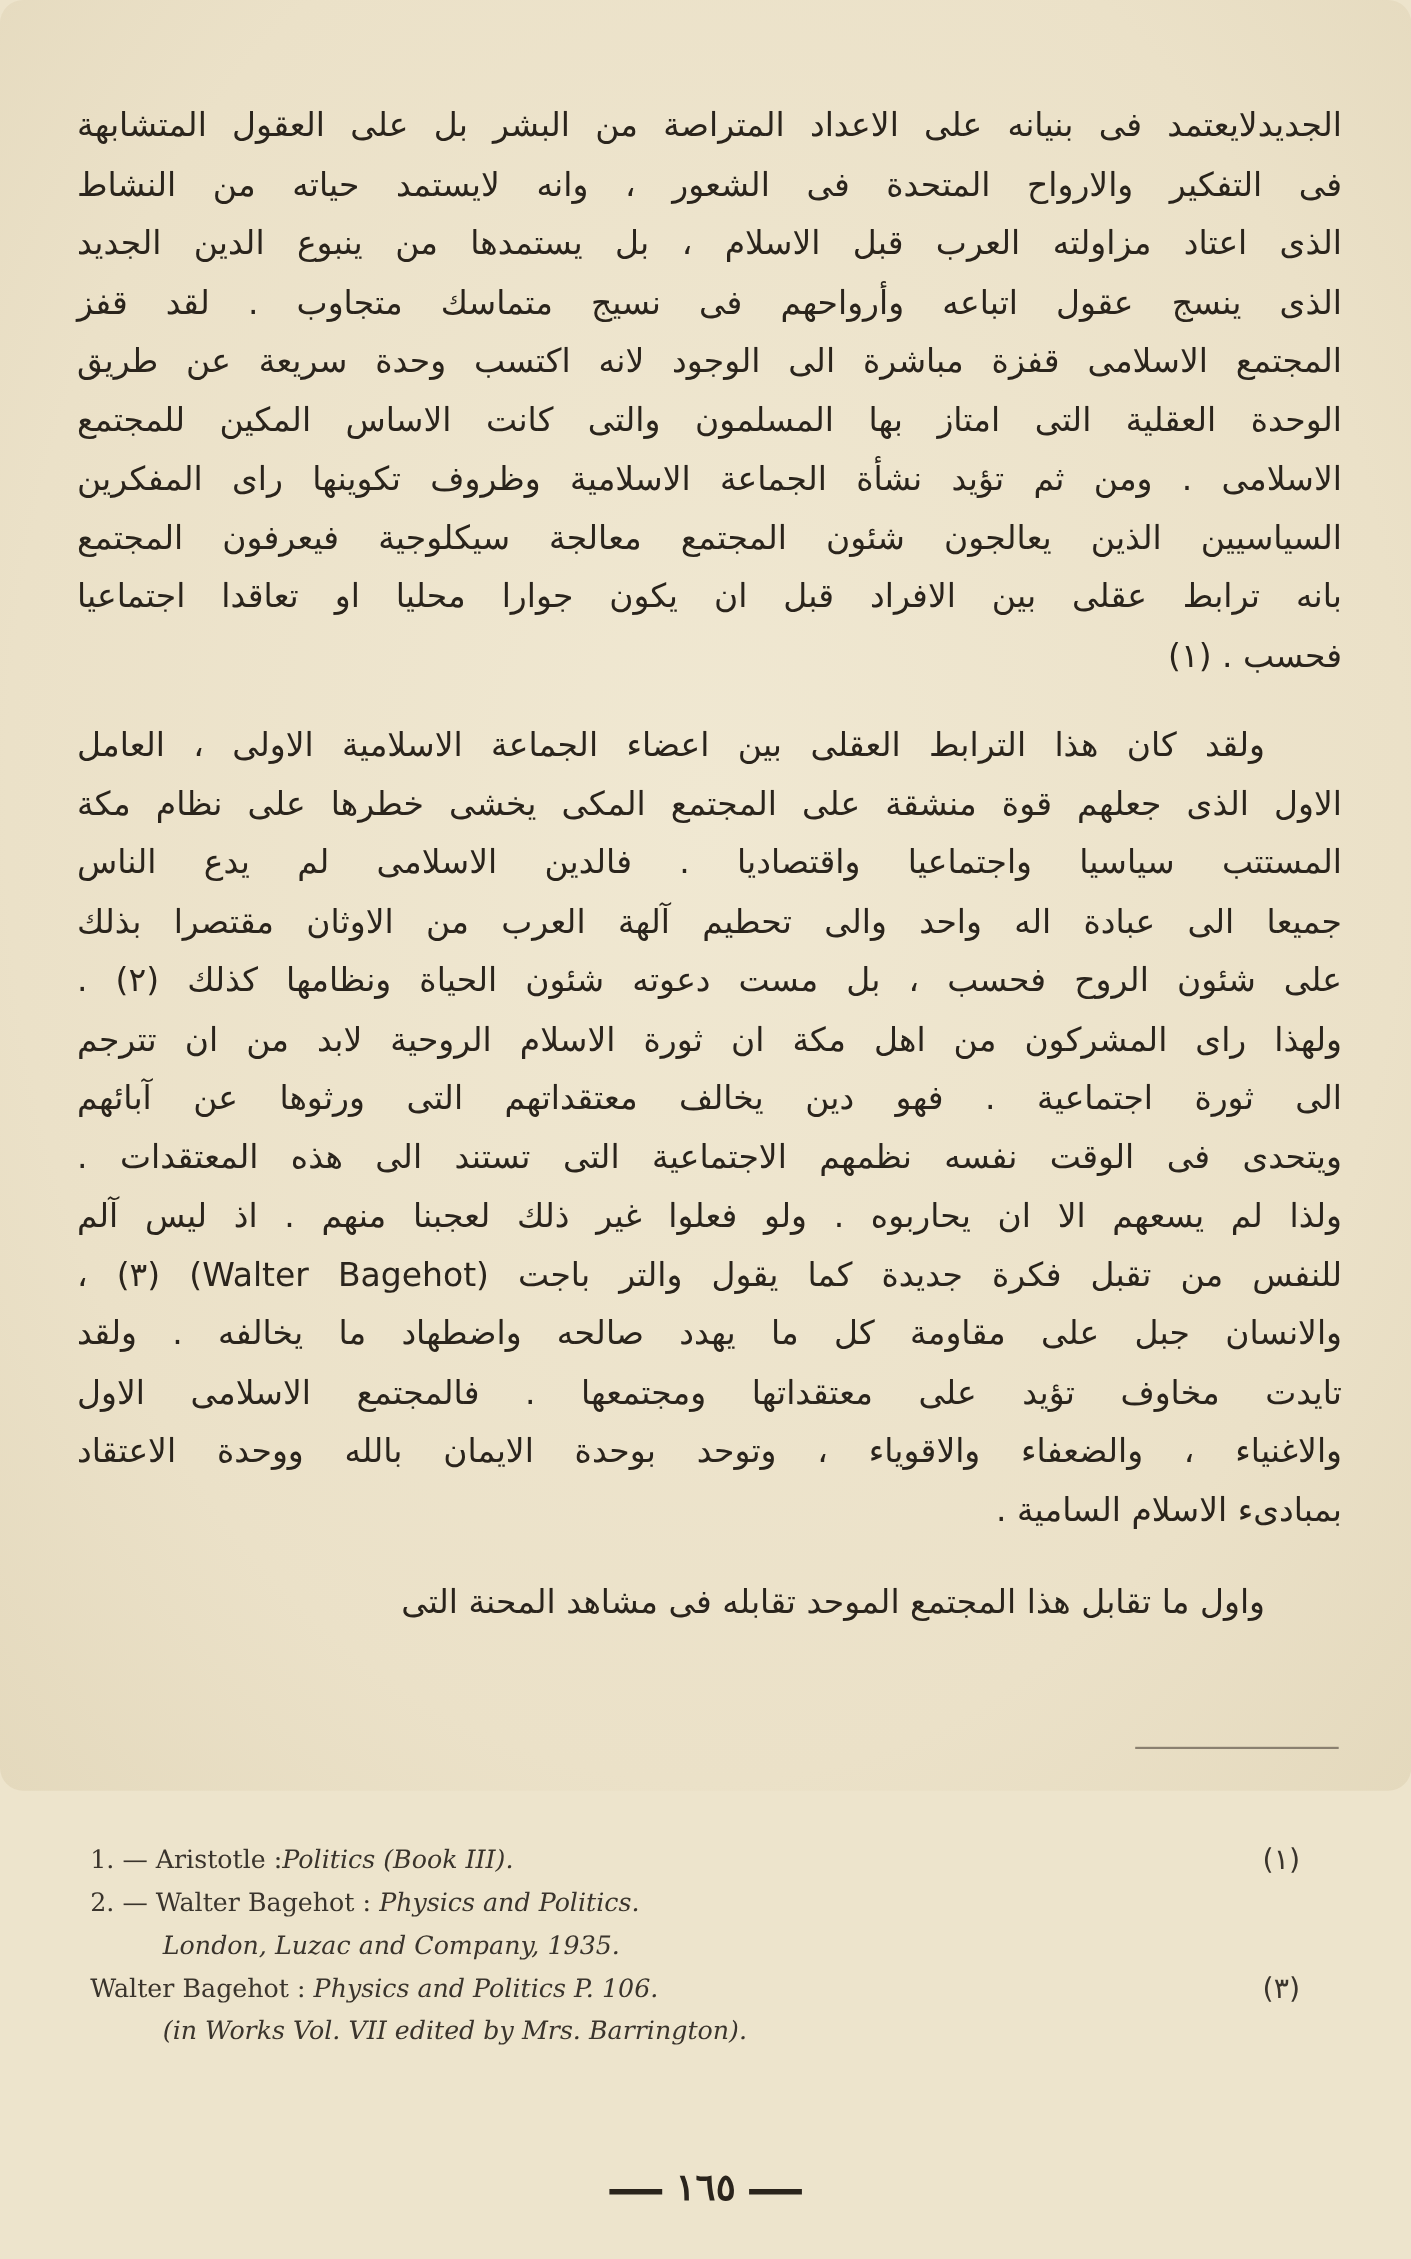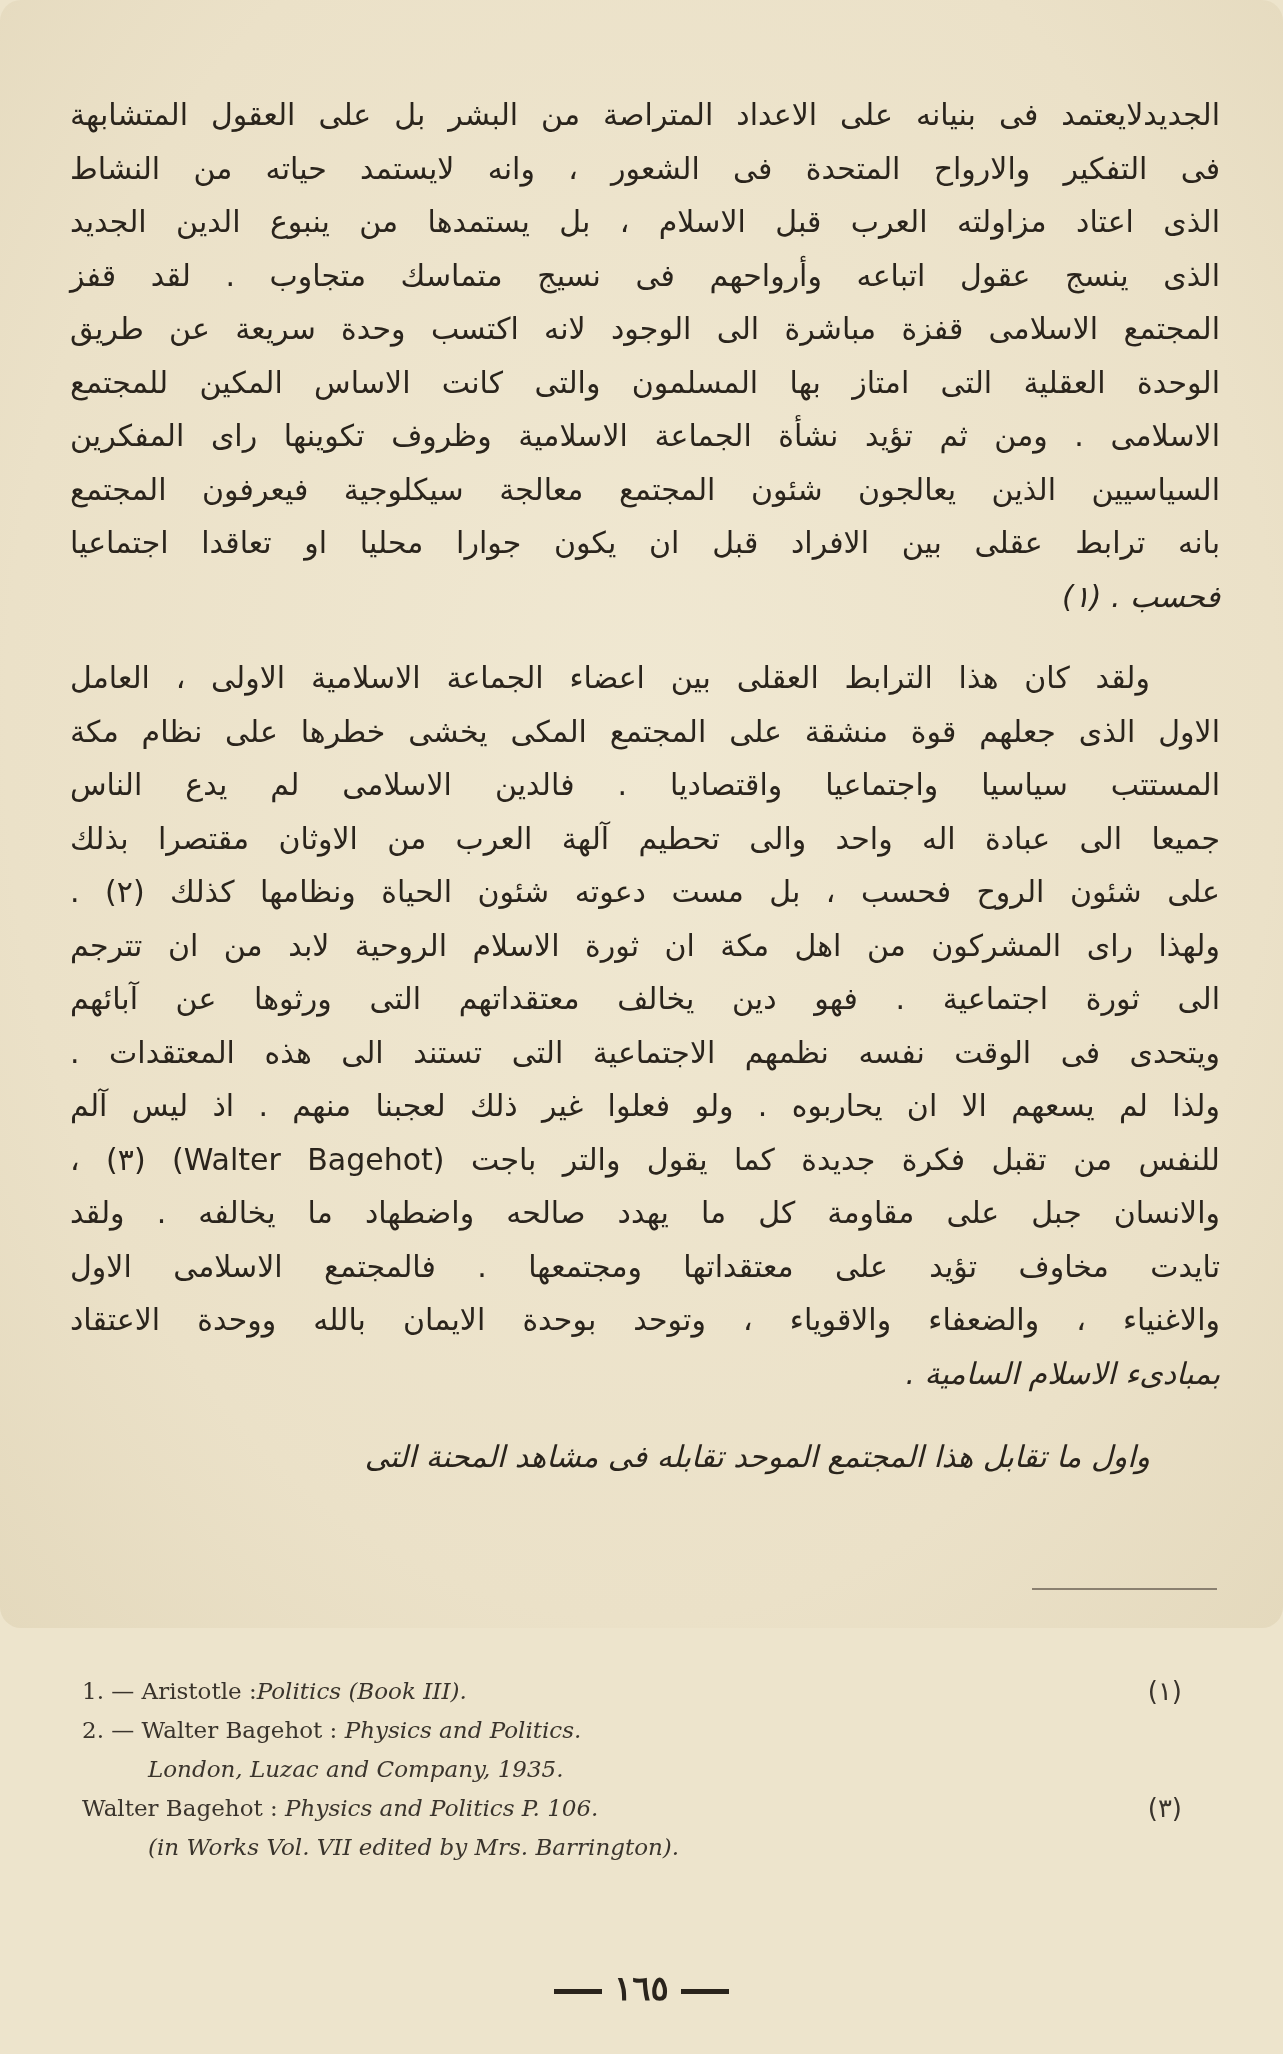--- a/index.html
+++ b/index.html
@@ -11,41 +11,41 @@
     color: #2a241c;
   }
   .page { position: absolute; left: 0; top: 0; width: 1283px; height: 1628px;
     background: radial-gradient(ellipse at 50% 45%, #f0e8d2 0%, #ebe1c8 70%, #e4d9bd 100%); border-radius: 21px; }
   .body-text {
     position: absolute; left: 70px; top: 88px; width: 1150px;
     direction: rtl; text-align: justify; text-align-last: right;
     font-family: "DejaVu Sans", sans-serif; font-size: 30px; line-height: 53.5px;
   }
   .line { display: block; white-space: nowrap; text-align: justify; text-align-last: justify; }
-  .line.last { text-align-last: right; font-style: italic; }
+  .line.last { text-align-last: right; }
   .para { margin: 0 0 26px 0; }
   .para.p2 .line.first { padding-right: 70px; }
   .para.p3 .line.first { padding-right: 70px; }
   .para.p2 { margin-top: 28px; }
   .para.p3 { margin-top: 30px; }
   .sep {
     position: absolute; left: 1032px; top: 1588px; width: 185px; height: 2px;
     background: #8a8070;
   }
   .footnotes {
     position: absolute; left: 82px; top: 1672px; width: 1100px;
     font-family: "DejaVu Serif", serif; font-size: 23px; color: #3a342c; line-height: 39px;
   }
   .fn { position: relative; white-space: nowrap; }
   .fn.indent { padding-left: 66px; }
   .fn .num { position: absolute; right: 0; top: 0; font-family: "DejaVu Sans", sans-serif; font-size: 26px; }
   .it { font-style: italic; }
   .pageno {
     position: absolute; top: 1968px; left: 0; width: 1283px; text-align: center;
-    font-family: Liberation Sans, sans-serif; font-size: 34px; font-weight: bold; color: #2a241c;
+    font-family: Liberation Serif, serif; font-size: 34px; font-weight: bold; color: #2a241c;
   }
   .dash { display: inline-block; width: 48px; height: 5px; background: #2a241c; vertical-align: middle; margin: 0 12px; }
 </style>
 </head>
 <body>
 
 <div class="page">
 
   <div class="body-text">
     <div class="para p1">

